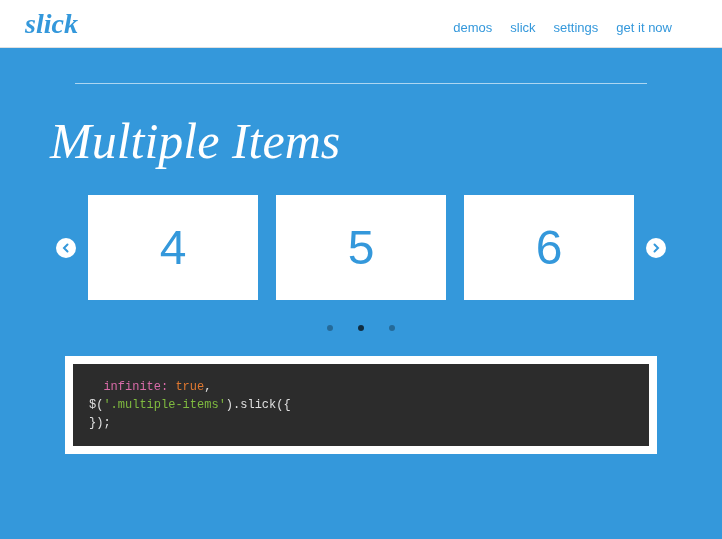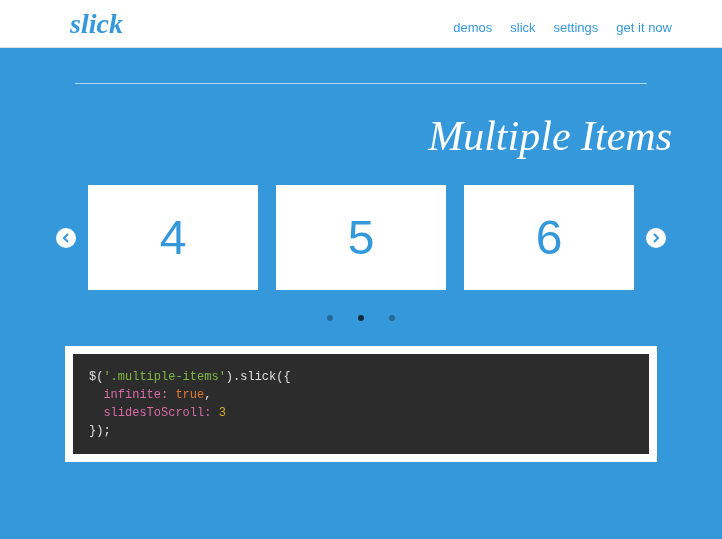--- a/index.html
+++ b/index.html
@@ -14,21 +14,21 @@
       height: 539px;
       overflow: hidden;
     }
     .header {
       background: white;
       height: 48px;
       border-bottom: 1px solid #e0e0e0;
       display: flex;
       align-items: center;
       justify-content: space-between;
-      padding: 0 50px 0 70px;
+      padding: 0 50px 0 25px;
     }
     .logo {
       font-family: 'Brush Script MT', cursive;
       font-size: 28px;
       font-style: italic;
       color: #3498db;
       font-weight: bold;
     }
     .nav {
       display: flex;
@@ -43,23 +43,23 @@
     .content {
       padding: 0 50px;
     }
     .divider {
       height: 1px;
       background: rgba(255,255,255,0.6);
       margin: 35px 25px 0 25px;
     }
     .section-title {
       font-family: 'Brush Script MT', cursive;
-      font-size: 42px;
+      font-size: 50px;
       color: white;
-      text-align: right;
+      text-align: left;
       margin: 28px 0 25px 0;
       font-weight: normal;
       font-style: italic;
     }
     .carousel-wrapper {
       display: flex;
       align-items: center;
       justify-content: center;
       gap: 12px;
     }
@@ -165,26 +165,23 @@
 
   <div class="dots">
     <div class="dot"></div>
     <div class="dot active"></div>
     <div class="dot"></div>
   </div>
 
   <div class="code-wrapper">
     <div class="code-block">
       <div>
-        <span class="code-white">$(</span><span class="code-green">'.multiple-items'</span><span class="code-white">).slick({</span>
-      </div>
-      <div>
         &nbsp;&nbsp;<span class="code-pink">infinite:</span><span class="code-orange"> true</span><span class="code-white">,</span>
       </div>
       <div>
-        &nbsp;&nbsp;<span class="code-pink">slidesToScroll:</span><span class="code-yellow"> 3</span>
+        <span class="code-white">$(</span><span class="code-green">'.multiple-items'</span><span class="code-white">).slick({</span>
       </div>
       <div>
         <span class="code-white">});</span>
       </div>
     </div>
   </div>
 </div>
 
 </body></html>

